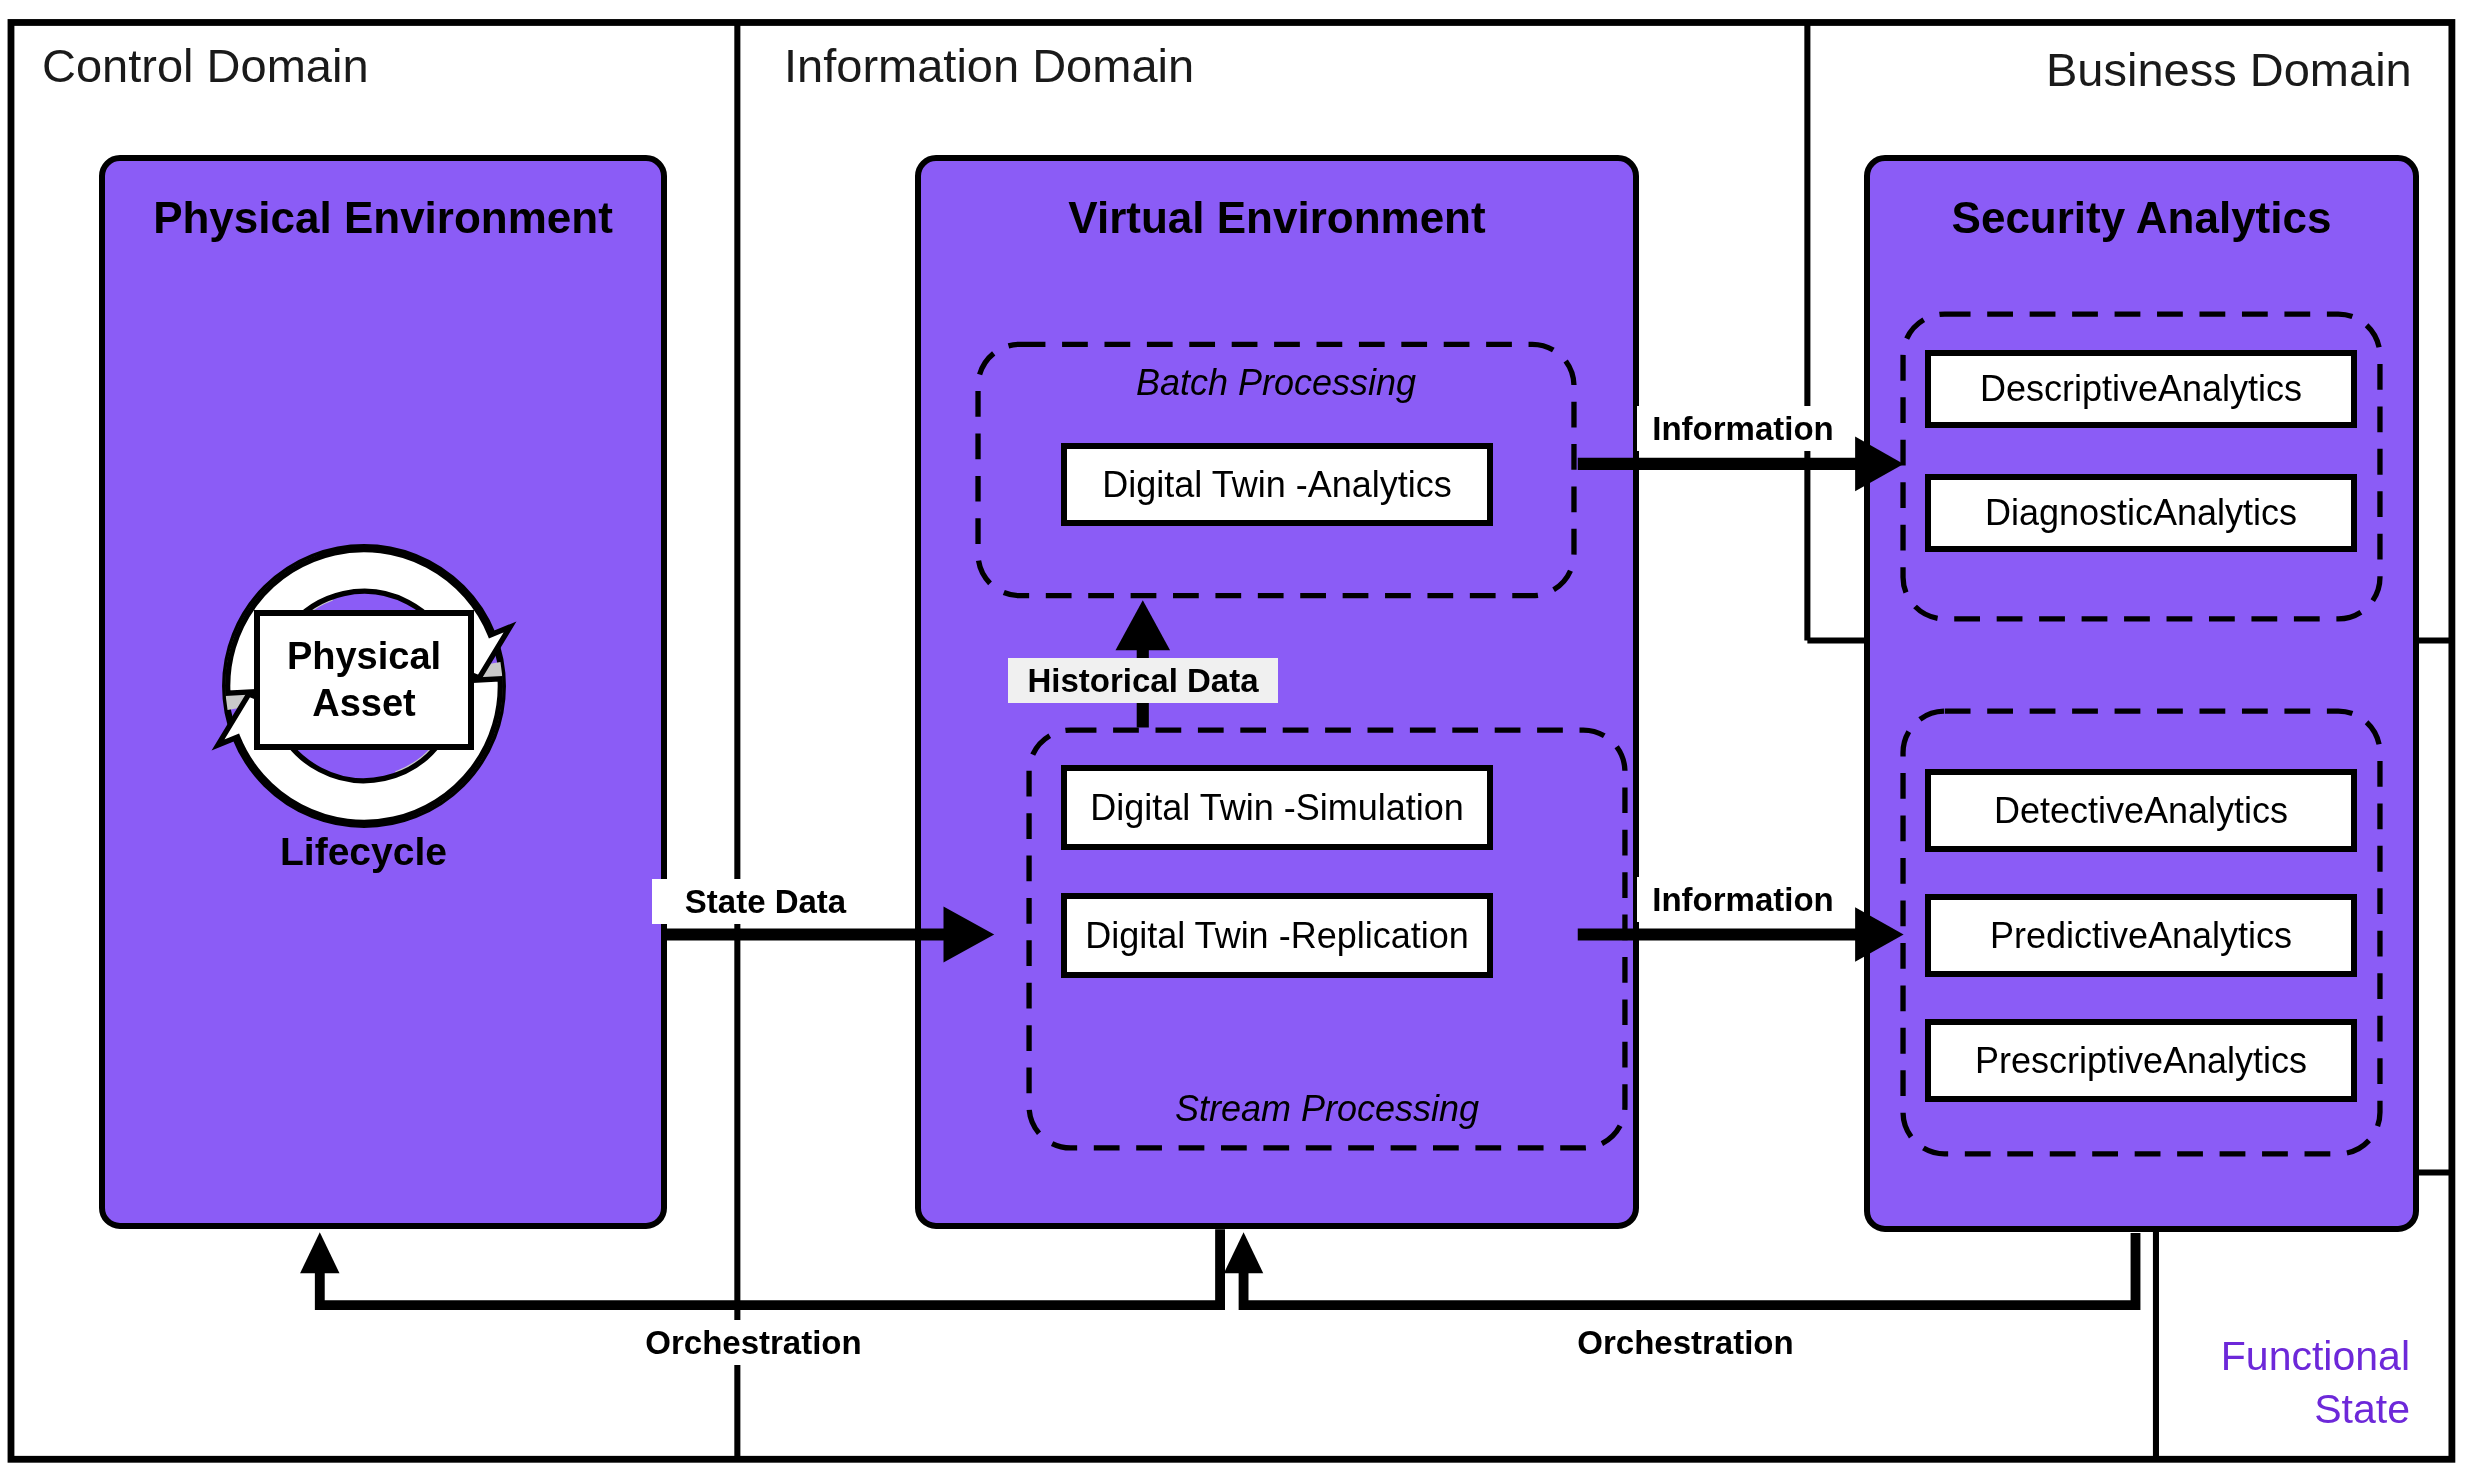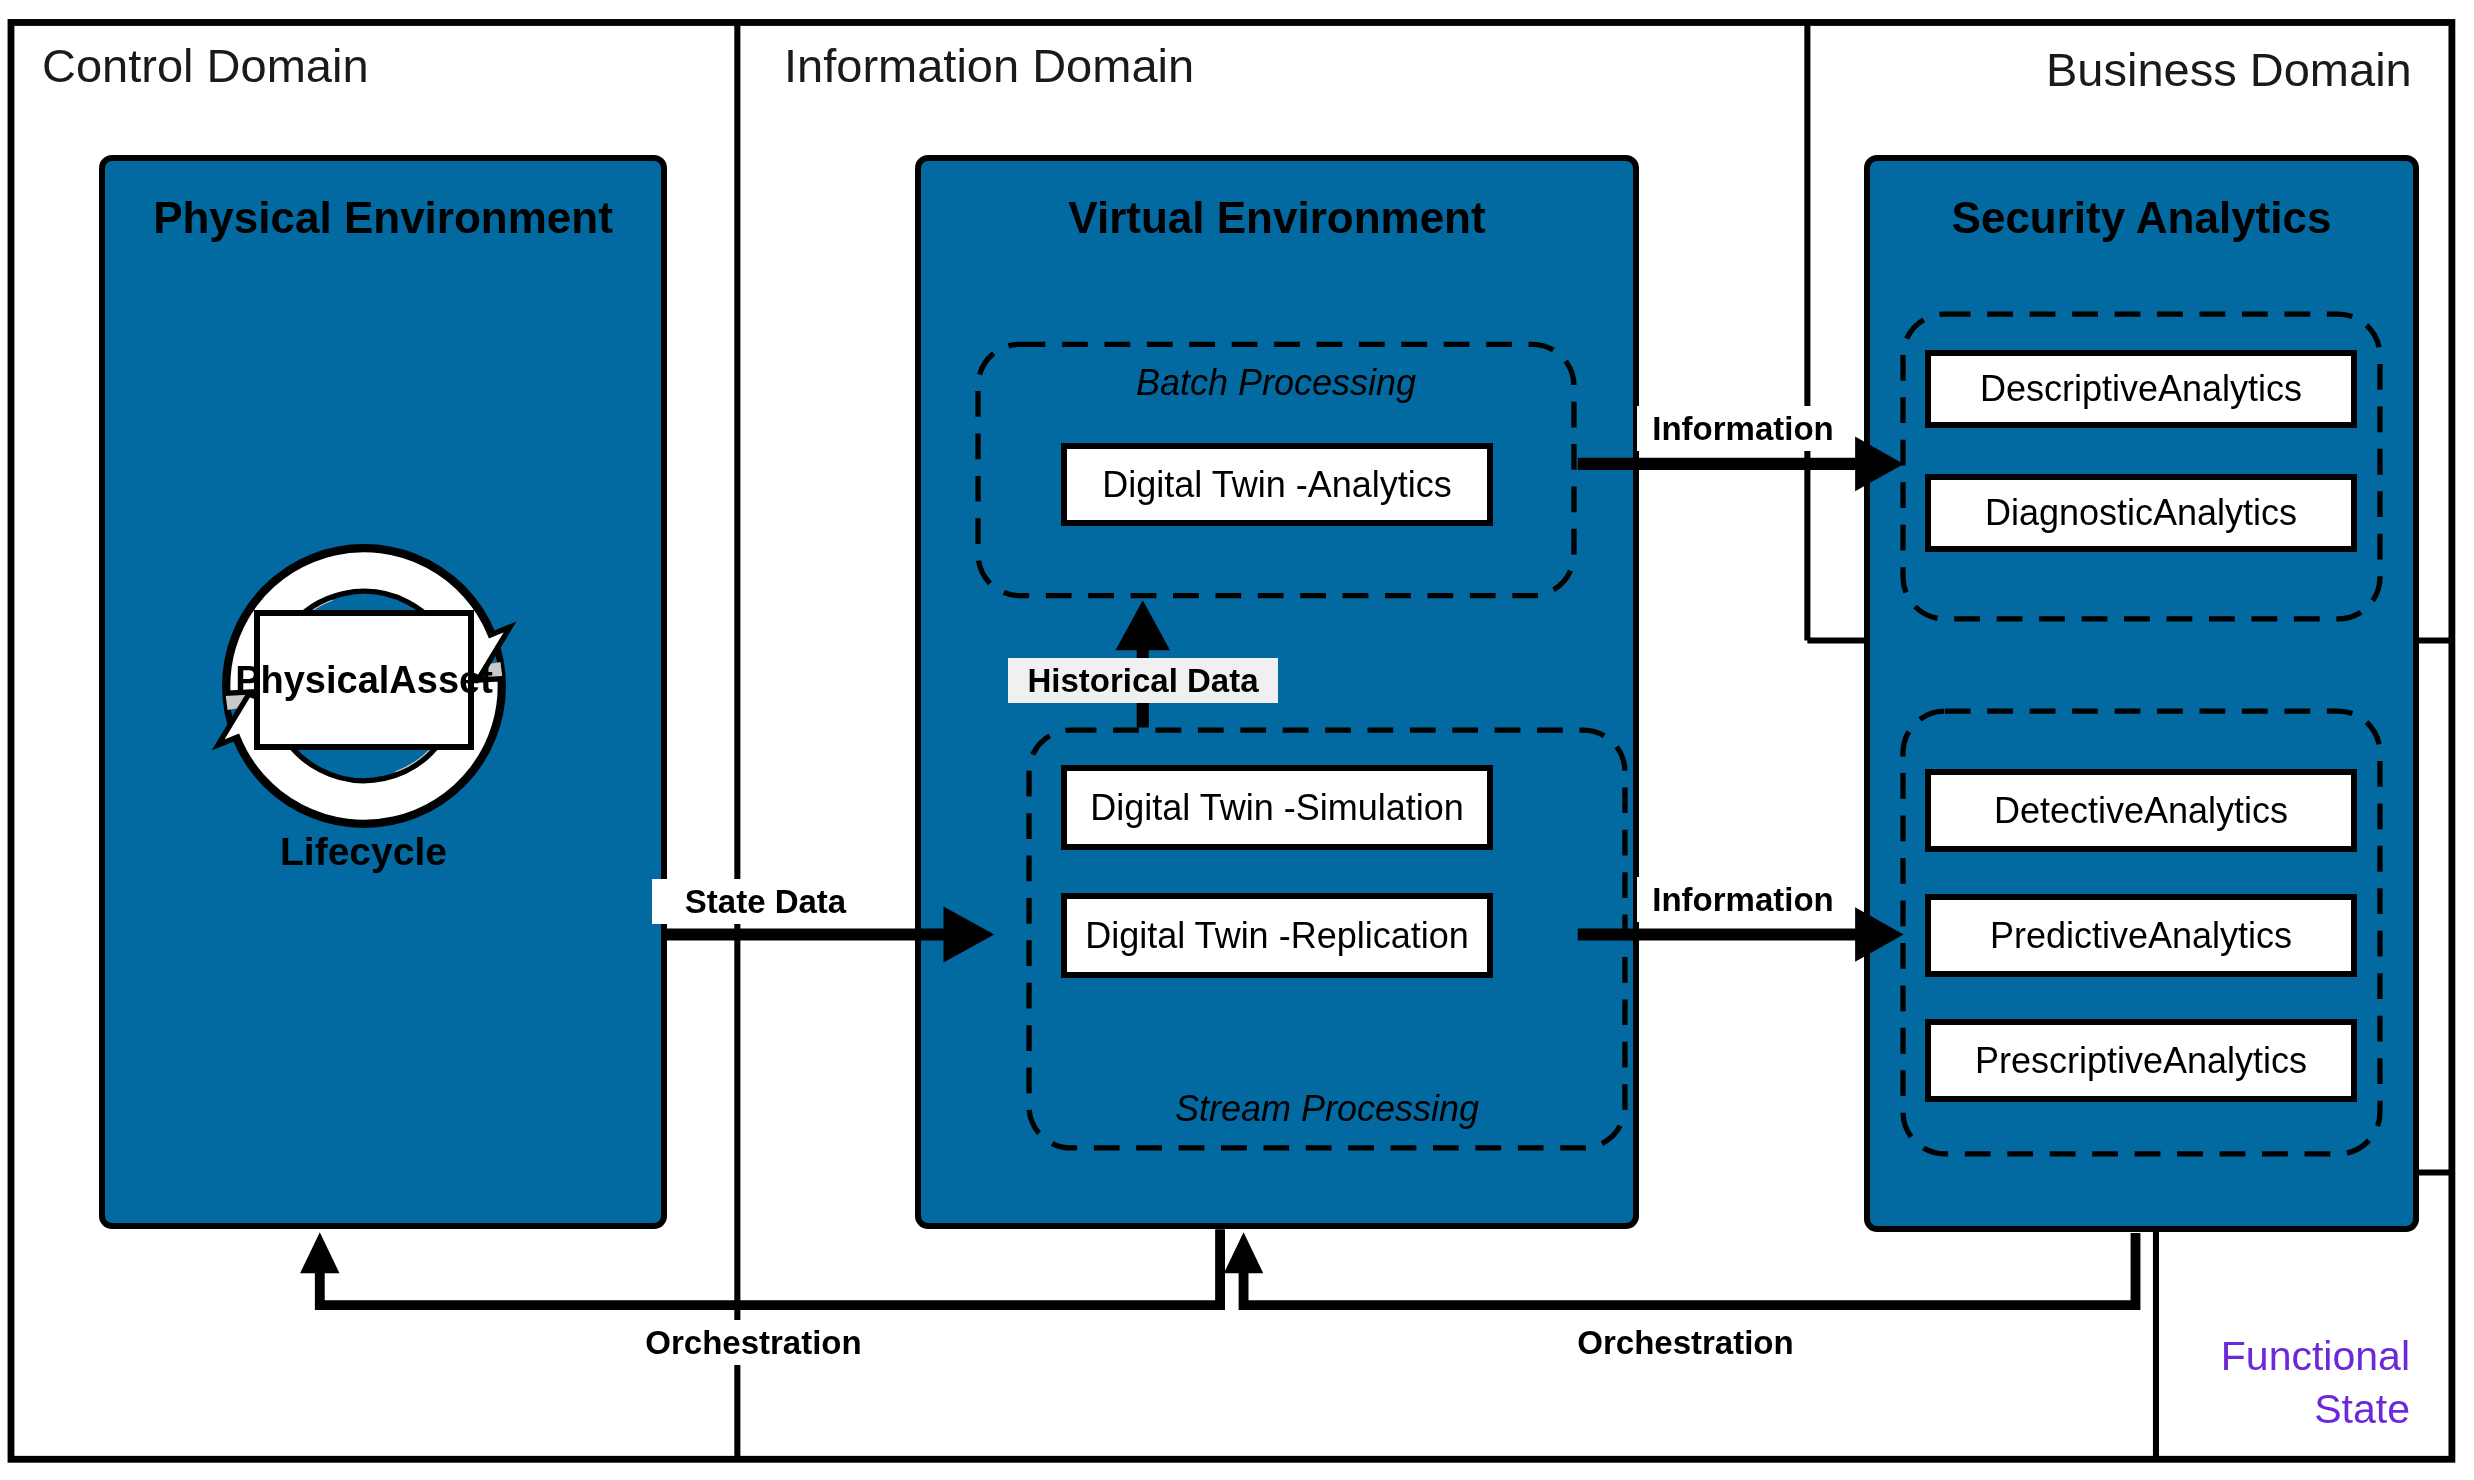--- a/index.html
+++ b/index.html
@@ -4,39 +4,39 @@
 <style>
   html,body{margin:0;padding:0;background:#fff;}
   .canvas{
     position:relative;width:2475px;height:1481px;background:#ffffff;overflow:hidden;
     font-family:"Liberation Sans","DejaVu Sans",sans-serif;color:#000;
   }
   svg{display:block;}
   .layer{position:absolute;left:0;top:0;width:2475px;height:1481px;pointer-events:none;}
   .domain-label{position:absolute;font-size:47px;font-weight:400;color:#1a1a1a;white-space:nowrap;}
   .env-box{
-    position:absolute;box-sizing:border-box;background:#0369a1;border:6.8px solid #000;border-radius:13px;
+    position:absolute;box-sizing:border-box;background:#8b5cf6;border:6.8px solid #000;border-radius:21px;
   }
   .env-title{position:absolute;left:0;right:0;top:32px;text-align:center;font-size:44px;font-weight:bold;}
   .dashed-group{position:absolute;}
   .dashed-group > svg{position:absolute;left:0;top:0;}
   .proc-label{position:absolute;left:0;right:0;text-align:center;font-size:36px;font-style:italic;white-space:nowrap;}
   .white-box{
     position:absolute;box-sizing:border-box;background:#fff;border:6px solid #000;
     display:flex;align-items:center;justify-content:center;font-size:36px;white-space:nowrap;
   }
   .white-box b{font-weight:normal;}
   .arrow-label{
     position:absolute;display:flex;align-items:center;justify-content:center;
     font-size:33px;font-weight:bold;white-space:nowrap;background:#fff;
   }
   .arrow-label.on-gray{background:#f0f0f0;}
   .asset-box{
     position:absolute;left:254px;top:610px;width:220px;height:140px;box-sizing:border-box;
-    background:#fff;border:6px solid #000;display:flex;flex-direction:row;align-items:center;justify-content:center;
+    background:#fff;border:6px solid #000;display:flex;flex-direction:column;align-items:center;justify-content:center;
     font-size:38px;font-weight:bold;line-height:47px;text-align:center;
   }
   .lifecycle-label{position:absolute;left:212px;top:830px;width:303px;text-align:center;font-size:39px;font-weight:bold;}
   .functional-label{
     position:absolute;left:2031px;top:1330px;width:379px;text-align:right;
     font-size:41px;font-weight:400;color:#6d28d9;line-height:53px;
   }
 </style>
 </head>
 <body>

